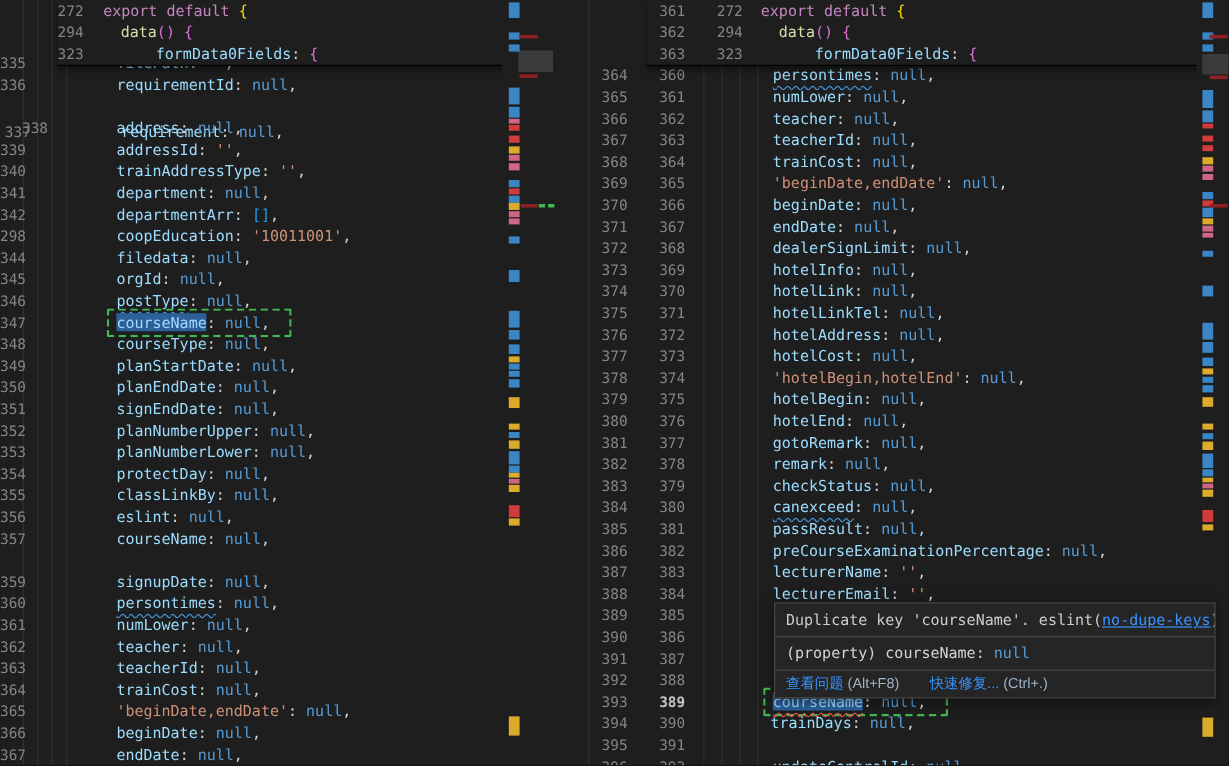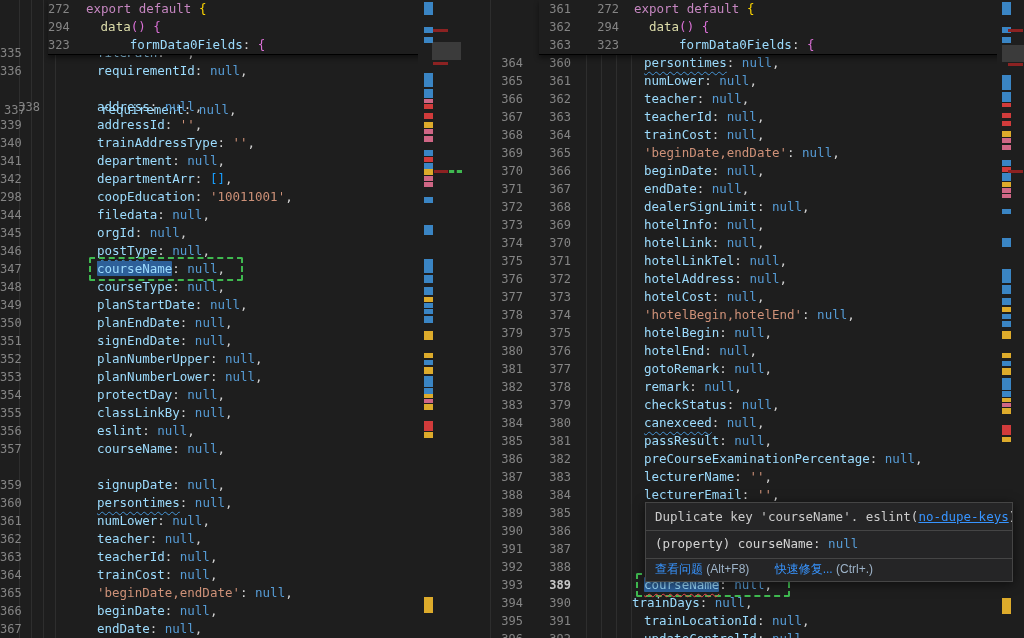--- a/index.html
+++ b/index.html
@@ -122,22 +122,22 @@
       <div class="row" style="top: 414px; left: 0px; right: 0px;"><div class="ln" style="left: 0px; width: 32px;">384</div><div class="ln" style="left: 36px; width: 44px;">380</div><div class="codeline" style="left: 153px;"><span class="tk prop sq-blue">canexceed</span><span class="tk pun">: </span><span class="tk knull">null</span><span class="tk pun">,</span></div></div>
       <div class="row" style="top: 432px; left: 0px; right: 0px;"><div class="ln" style="left: 0px; width: 32px;">385</div><div class="ln" style="left: 36px; width: 44px;">381</div><div class="codeline" style="left: 153px;"><span class="tk prop">passResult</span><span class="tk pun">: </span><span class="tk knull">null</span><span class="tk pun">,</span></div></div>
       <div class="row" style="top: 450px; left: 0px; right: 0px;"><div class="ln" style="left: 0px; width: 32px;">386</div><div class="ln" style="left: 36px; width: 44px;">382</div><div class="codeline" style="left: 153px;"><span class="tk prop">preCourseExaminationPercentage</span><span class="tk pun">: </span><span class="tk knull">null</span><span class="tk pun">,</span></div></div>
       <div class="row" style="top: 468px; left: 0px; right: 0px;"><div class="ln" style="left: 0px; width: 32px;">387</div><div class="ln" style="left: 36px; width: 44px;">383</div><div class="codeline" style="left: 153px;"><span class="tk prop">lecturerName</span><span class="tk pun">: </span><span class="tk str">''</span><span class="tk pun">,</span></div></div>
       <div class="row" style="top: 486px; left: 0px; right: 0px;"><div class="ln" style="left: 0px; width: 32px;">388</div><div class="ln" style="left: 36px; width: 44px;">384</div><div class="codeline" style="left: 153px;"><span class="tk prop">lecturerEmail</span><span class="tk pun">: </span><span class="tk str">''</span><span class="tk pun">,</span></div></div>
       <div class="row" style="top: 504px; left: 0px; right: 0px;"><div class="ln" style="left: 0px; width: 32px;">389</div><div class="ln" style="left: 36px; width: 44px;">385</div></div>
       <div class="row" style="top: 522px; left: 0px; right: 0px;"><div class="ln" style="left: 0px; width: 32px;">390</div><div class="ln" style="left: 36px; width: 44px;">386</div></div>
       <div class="row" style="top: 540px; left: 0px; right: 0px;"><div class="ln" style="left: 0px; width: 32px;">391</div><div class="ln" style="left: 36px; width: 44px;">387</div></div>
       <div class="row" style="top: 558px; left: 0px; right: 0px;"><div class="ln" style="left: 0px; width: 32px;">392</div><div class="ln" style="left: 36px; width: 44px;">388</div></div>
       <div class="row" style="top: 576px; left: 0px; right: 0px;"><div class="ln" style="left: 0px; width: 32px;">393</div><div class="ln active" style="left: 36px; width: 44px;">389</div><div class="codeline" style="left: 153px;"><span class="movebox"><span class="tk prop selword sq-red">courseName</span><span class="tk pun">: </span><span class="tk knull">null</span><span class="tk pun">,</span></span></div></div>
-      <div class="row" style="top: 594px; left: 0px; right: 0px;"><div class="ln" style="left: 0px; width: 32px;">394</div><div class="ln" style="left: 36px; width: 44px;">390</div><div class="codeline" style="left: 141px;"><span class="tk prop">trainDays</span><span class="tk pun">: </span><span class="tk knull">null</span><span class="tk pun">,</span></div></div>
-      <div class="row" style="top: 612px; left: 0px; right: 0px;"><div class="ln" style="left: 0px; width: 32px;">395</div><div class="ln" style="left: 36px; width: 44px;">391</div><div class="codeline" style="left: 153px;"><span class="tk prop">trainLocationId</span><span class="tk pun">: </span><span class="tk knull">null</span><span class="tk pun">,</span></div></div>
+      <div class="row" style="top: 594px; left: 0px; right: 0px;"><div class="ln" style="left: 0px; width: 32px;">394</div><div class="ln" style="left: 36px; width: 44px;">390</div><div class="codeline" style="left: 151px;"><span class="tk prop">trainDays</span><span class="tk pun">: </span><span class="tk knull">null</span><span class="tk pun">,</span></div></div>
+      <div class="row" style="top: 612px; left: 0px; right: 0px;"><div class="ln" style="left: 0px; width: 32px;">395</div><div class="ln" style="left: 36px; width: 44px;">391</div></div>
       <div class="row" style="top: 630px; left: 0px; right: 0px;"><div class="ln" style="left: 0px; width: 32px;">396</div><div class="ln" style="left: 36px; width: 44px;">392</div><div class="codeline" style="left: 153px;"><span class="tk prop">updateControlId</span><span class="tk pun">: </span><span class="tk knull">null</span><span class="tk pun">,</span></div></div>
       <div class="sticky" style="left: 0px; width: 505px;">
         <div class="row" style="top: 0px; left: 0px; right: 0px;"><div class="ln" style="left: 0px; width: 32px;">361</div><div class="ln" style="left: 36px; width: 44px;">272</div><div class="codeline" style="left: 95px;"><span class="tk kw">export</span><span class="tk pun"> </span><span class="tk kw">default</span><span class="tk pun"> </span><span class="tk gold">{</span></div></div>
         <div class="row" style="top: 18px; left: 0px; right: 0px;"><div class="ln" style="left: 0px; width: 32px;">362</div><div class="ln" style="left: 36px; width: 44px;">294</div><div class="codeline" style="left: 110px;"><span class="tk fn">data</span><span class="tk pink">(</span><span class="tk pink">)</span><span class="tk pun"> </span><span class="tk pink">{</span></div></div>
         <div class="row" style="top: 36px; left: 0px; right: 0px;"><div class="ln" style="left: 0px; width: 32px;">363</div><div class="ln" style="left: 36px; width: 44px;">323</div><div class="codeline" style="left: 140px;"><span class="tk prop">formData0Fields</span><span class="tk pun">: </span><span class="tk pink">{</span></div></div>
       </div>
     </div>
     <div class="minimap" style="left: 418px; width: 44px;"></div>
     <div class="mm-mark" style="left: 424px; top: 2px; width: 9px; height: 13px; background: rgb(58, 133, 196); z-index: 7;"></div>
     <div class="mm-mark" style="left: 424px; top: 27px; width: 9px; height: 6px; background: rgb(58, 133, 196); z-index: 7;"></div>

